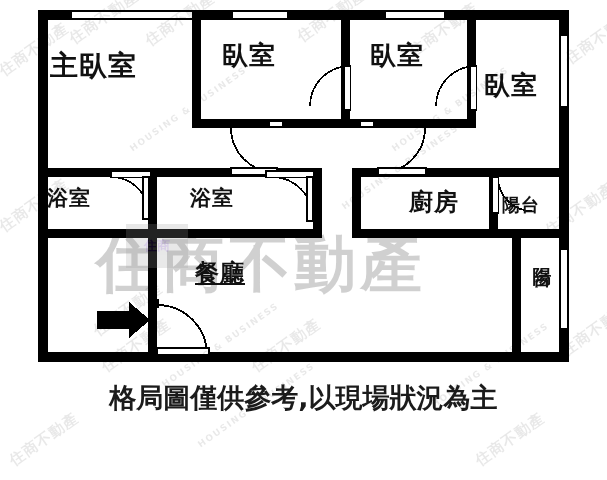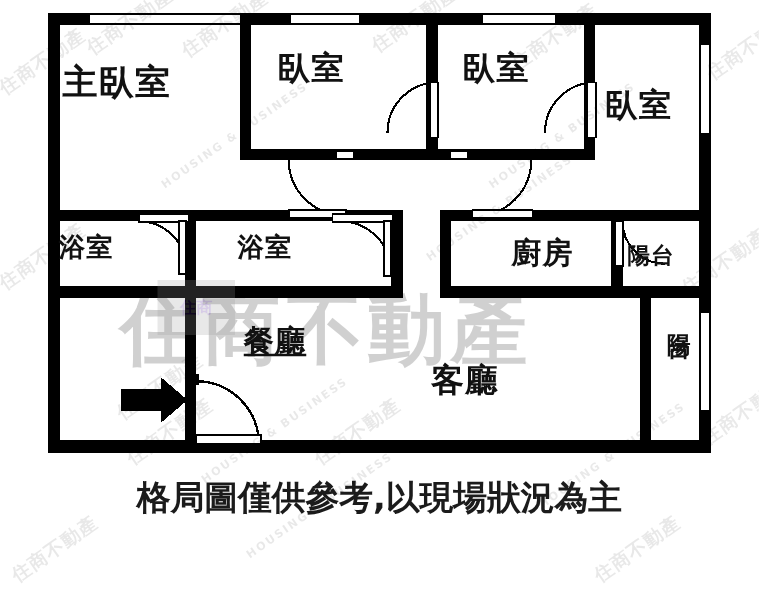--- a/index.html
+++ b/index.html
@@ -236,19 +236,18 @@
   <div class="room-label" style="left:47px;top:188px;font-size:21px;">浴室</div>
 
   <div class="room-label" style="left:190px;top:188px;font-size:21px;">浴室</div>
 
   <div class="room-label" style="left:386px;top:190px;font-size:24px;margin-left:23px;">廚房</div>
 
   <div class="room-label" style="left:502px;top:196px;font-size:18px;">陽台</div>
 
   <div class="room-label" style="left:195px;top:261px;font-size:24px;text-decoration:underline;">餐廳</div>
 
-  <div class="room-label" style="left:345px;top:292px;font-size:26px;">客廳</div>
 
   <div class="room-label vert" style="left:530px;top:252px;font-size:19px;width:22px;">陽台</div>
 
   <div class="caption" style="top:380px;font-size:27px;">格局圖僅供參考,以現場狀況為主</div>
 
 </div>
 
 </body></html>

